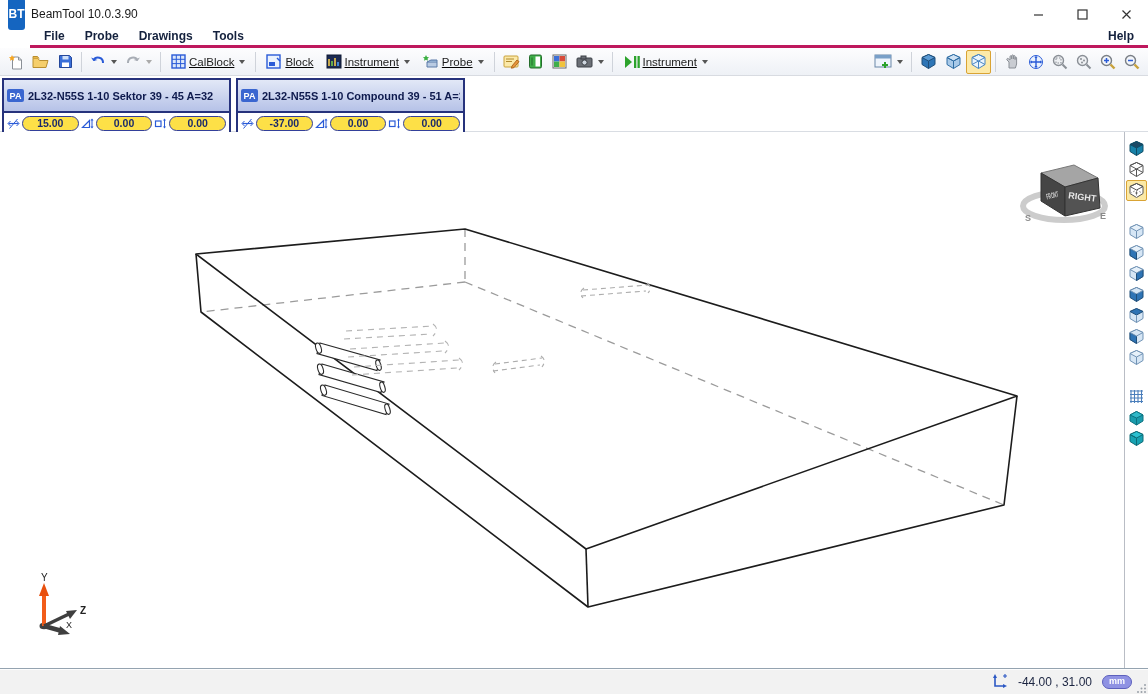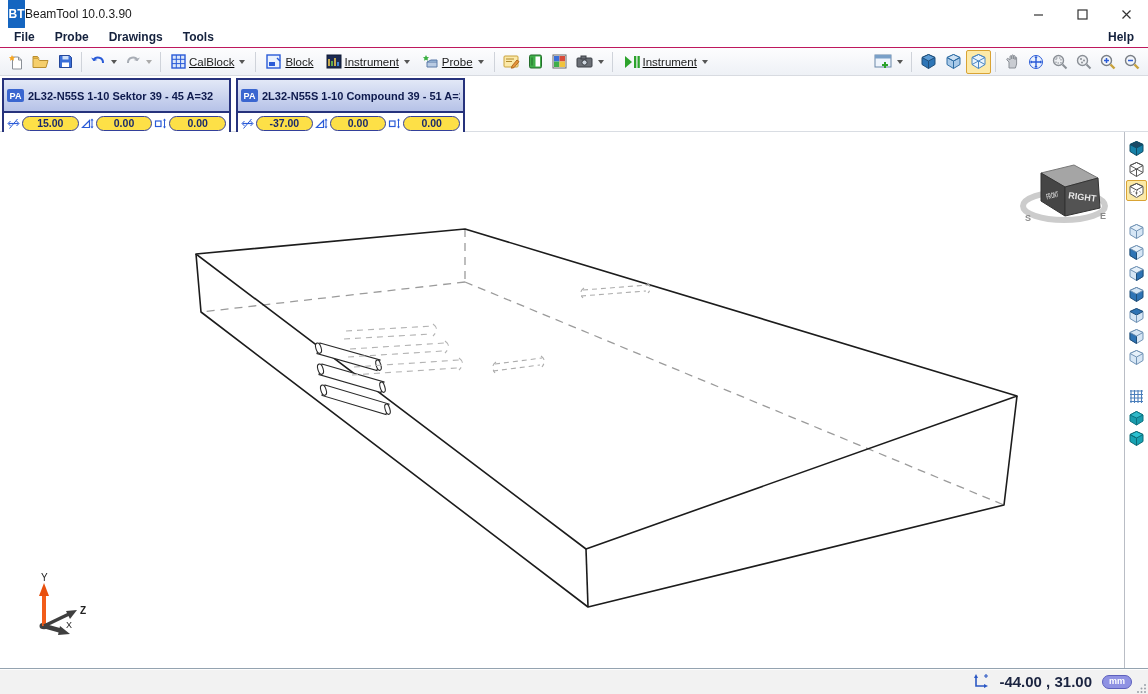--- a/index.html
+++ b/index.html
@@ -4,29 +4,29 @@
 <style>
   * { margin:0; padding:0; box-sizing:border-box; }
   html,body { width:1148px; height:694px; overflow:hidden; background:#fff;
     font-family:"Liberation Sans", sans-serif; -webkit-font-smoothing:antialiased; }
   .window { width:1148px; height:694px; display:flex; flex-direction:column; background:#fff; }
 
   
   .titlebar { height:28px; display:flex; align-items:center; background:#fff; flex:0 0 28px; }
   .app-logo { width:17px; height:32px; margin-left:8px; background:#1565c0; border-radius:3px;
     color:#fff; font-size:12px; font-weight:bold; display:flex; align-items:center; justify-content:center; }
-  .app-title { margin-left:0; font-size:12px; color:#1a1a1a; }
+  .app-title { margin-left:6px; font-size:12px; color:#1a1a1a; }
   .win-controls { margin-left:auto; display:flex; height:100%; }
   .win-btn { width:44px; height:100%; display:flex; align-items:center; justify-content:center;
     font-size:13px; color:#333; cursor:default; }
   .win-btn svg { display:block; }
 
   
   .menubar { height:20px; flex:0 0 20px; display:flex; align-items:center; background:#fff;
-    border-bottom:1px solid #be185d; padding:0 4px; }
+    border-bottom:3px solid #be185d; padding:0 4px;margin-left:30px; }
   .menu-item { font-size:12px; font-weight:bold; color:#14213d; padding:0 10px; line-height:19px; }
   .menu-spacer { flex:1; }
 
   
   .toolbar { height:28px; flex:0 0 28px; display:flex; align-items:center;
     background:linear-gradient(#fdfdfe,#eef1f6); border-bottom:1px solid #d8dbe1; padding:0 4px; }
   .tb-btn { height:24px; min-width:24px; display:flex; align-items:center; justify-content:center;
     gap:3px; padding:0 3px; border:1px solid transparent; border-radius:2px; }
   .tb-btn.labeled { padding:0 5px;text-decoration:underline; }
   .tb-label { font-size:11.5px; color:#1c1c1c; }
@@ -67,21 +67,21 @@
     border:1px solid transparent; border-radius:2px; margin-bottom:0px; }
   .sb-btn.selected { background:#fbe9a6; border-color:#d9a334; }
   .sb-gap-lg { height:20px; }
   .sb-gap-md { height:18px; }
   .sb-btn svg { display:block; }
 
   
   .statusbar { height:26px; flex:0 0 26px; background:#f2f2f2; border-top:1px solid #94a3b0;
     box-shadow:inset 0 1px 0 #fdfdfd; display:flex; align-items:center; justify-content:flex-end;
     padding-right:16px; gap:10px; position:relative; }
-  .coords { font-size:15px; font-weight:bold; color:#1b2440; }
+  .coords { font-size:12px; font-weight:normal; color:#1b2440; }
   .units-badge { min-width:30px; height:14px; padding:0 6px; background:#8f92e3; border:1px solid #5d60bd;
     border-radius:8px; color:#fff; font-size:9px; font-weight:bold; display:flex; align-items:center;
     justify-content:center; line-height:1; }
   .grip { position:absolute; right:1px; bottom:1px; }
 </style>
 </head>
 <body>
 
 <div class="window">
 

